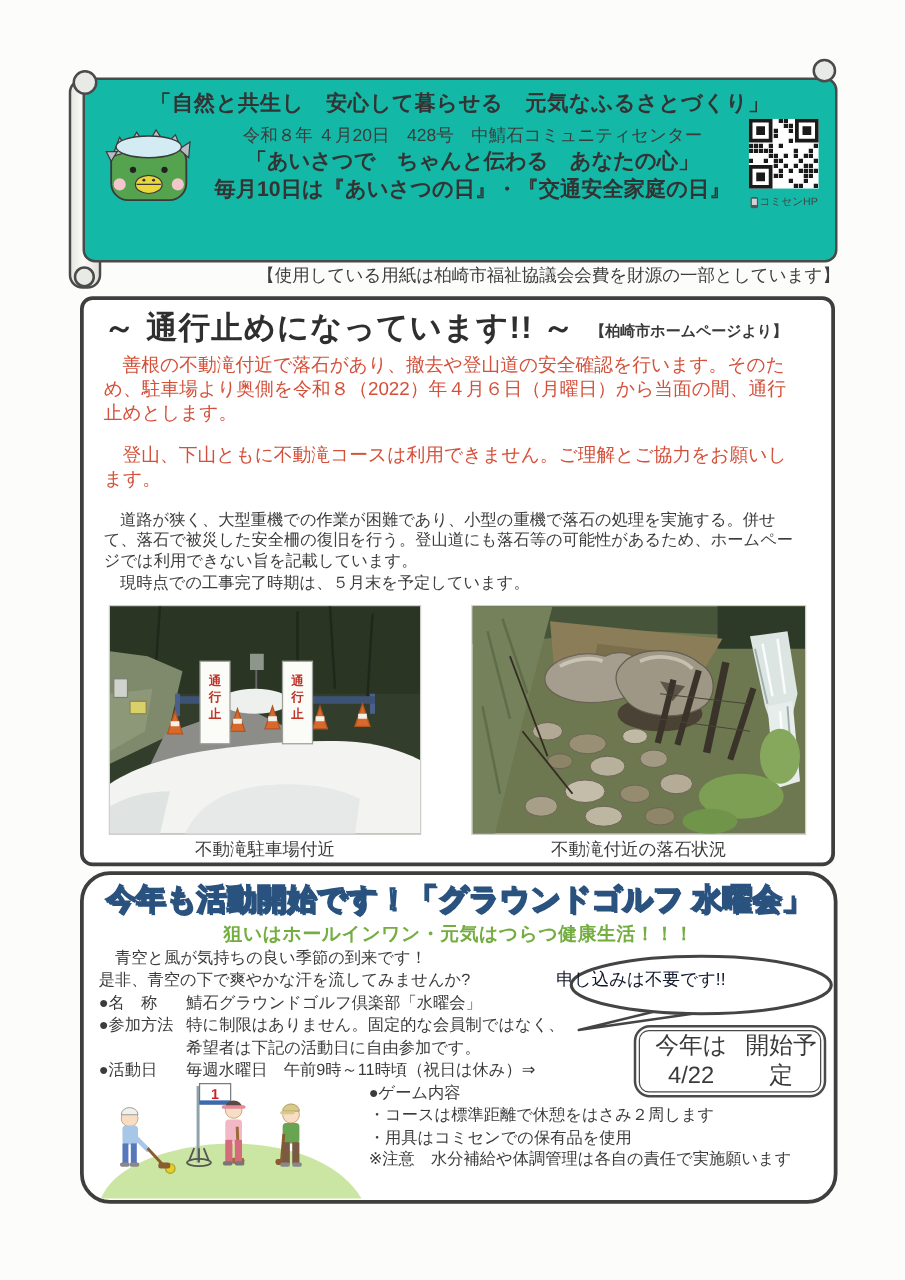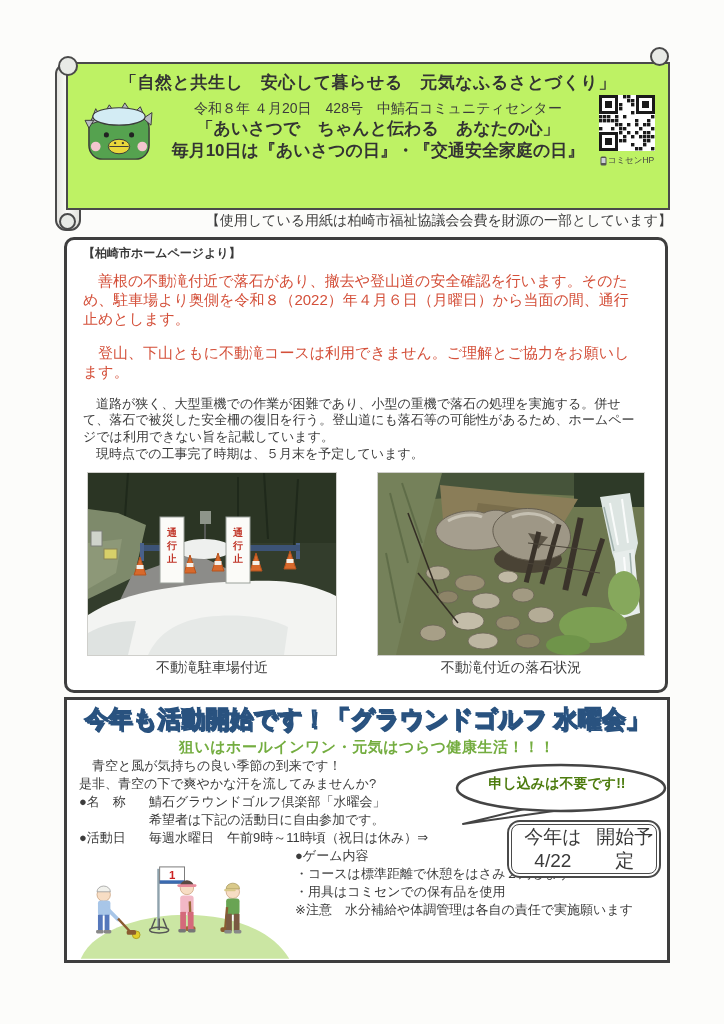--- a/index.html
+++ b/index.html
@@ -1,20 +1,20 @@
 <!DOCTYPE html>
 <html><head>
 <meta charset="utf-8">
 <style>
   html,body{margin:0;padding:0;background:#e9e9e7;}
   #page{position:relative;width:724px;height:1024px;background:#fcfcfa;overflow:hidden;
         font-family:"Liberation Sans","DejaVu Sans",sans-serif;color:#3b3b3b;}
   
-  .banner{position:absolute;left:66px;top:62px;width:604px;height:148px;background:#bef264;
-          border:2.5px solid #4a4a4a;border-radius:0;box-sizing:border-box;}
+  .banner{position:absolute;left:66px;top:62px;width:604px;height:148px;background:#14b8a6;
+          border:2.5px solid #4a4a4a;border-radius:10px;box-sizing:border-box;}
   .rod{position:absolute;left:55px;top:63px;width:22px;height:164px;border:2px solid #4a4a4a;
        border-radius:11px;background:linear-gradient(90deg,#e6e6e2,#fbfbf8 45%,#e2e2dd);}
   .curl{position:absolute;border:2px solid #4a4a4a;border-radius:50%;background:#e8eae6;}
   .curl-tl{left:58px;top:56px;width:16px;height:16px;}
   .curl-bl{left:59px;top:213px;width:13px;height:13px;}
   .curl-tr{left:650px;top:47px;width:15px;height:15px;}
   .slogan{margin-top:7px;text-align:center;font-size:17px;font-weight:bold;letter-spacing:.5px;color:#333;}
   .main-title{text-align:center;font-size:46px;font-weight:bold;letter-spacing:2px;line-height:1.06;color:#2e2e2e;}
   .info-row{display:flex;align-items:center;padding:0 8px;margin-top:1px;justify-content:center;}
   .info-center{flex:1;text-align:center;line-height:1.35;}
@@ -32,30 +32,30 @@
   .red-para{color:#d4503a;font-size:15px;font-weight:500;line-height:1.25;margin:6px 0 0;max-width:560px;}
   .red-para2{margin-top:16px;}
   .blk-para{color:#3c3c3c;font-size:13px;line-height:1.27;margin-top:14px;max-width:560px;}
   .blk-line{color:#3c3c3c;font-size:13px;line-height:1.27;margin-top:1px;}
   .photos{display:flex;justify-content:space-between;margin-top:9px;padding:0 4px;}
   .photo-block{text-align:center;}
   .photo-frame{border:1px solid #cfcfcb;line-height:0;}
   .photo-caption{font-size:14px;margin-top:3px;color:#3c3c3c;}
   
   .blue-box{position:absolute;left:64px;top:697px;width:606px;height:266px;background:#fff;
-            border:3px solid #3e3e3e;border-radius:0;box-sizing:border-box;padding:3px 12px;}
+            border:3px solid #3e3e3e;border-radius:24px;box-sizing:border-box;padding:3px 12px;}
   .gs-title{text-align:center;font-size:24px;font-weight:bold;white-space:nowrap;color:#80b2e0;
             -webkit-text-stroke:1.1px #29527f;text-shadow:1.5px 1.5px 0 #29527f;letter-spacing:0;}
   .gs-subtitle{text-align:center;font-size:15px;font-weight:bold;color:#74ad40;margin-top:3px;letter-spacing:.5px;}
   .gs-line{font-size:13px;line-height:1.38;color:#3c3c3c;}
   .gs-row{display:flex;font-size:13px;line-height:1.38;}
   .gs-label{width:70px;flex-shrink:0;color:#3c3c3c;}
   .game{margin-left:216px;font-size:13px;line-height:1.38;color:#3c3c3c;}
   .bubble{position:absolute;left:378px;top:62px;width:224px;height:74px;}
-  .bubble-text{position:absolute;left:0;top:13px;width:100%;text-align:center;font-size:14px;font-weight:bold;color:#4d7c0f;}
+  .bubble-text{position:absolute;left:0;top:13px;width:100%;font-size:14px;font-weight:normal;color:#0f172a;}
   .start-box{position:absolute;left:440px;top:120px;width:154px;height:58px;border:2.5px solid #4a4a4a;
              border-radius:13px;padding:2px;box-sizing:border-box;background:#fff;}
   .start-inner{border:1.5px solid #4a4a4a;border-radius:8px;height:100%;box-sizing:border-box;
                display:flex;flex-direction:row;justify-content:center;text-align:center;
                font-size:19px;line-height:1.25;color:#3a3a3a;}
   .illus{position:absolute;left:8px;top:158px;}
 </style>
 </head>
 <body>
 
@@ -174,20 +174,21 @@
       </div>
     </div>
   </div>
   <div class="curl curl-tl"></div>
   <div class="curl curl-bl"></div>
   <div class="curl curl-tr"></div>
   <div class="paper-note">【使用している用紙は柏崎市福祉協議会会費を財源の一部としています】</div>
 
   <div class="red-box">
     <div class="rb-head">
+      <span class="rb-title">～ 通行止めになっています!! ～</span>
       <span class="rb-source">【柏崎市ホームページより】</span>
     </div>
     <div class="red-para">　善根の不動滝付近で落石があり、撤去や登山道の安全確認を行います。そのため、駐車場より奥側を令和８（2022）年４月６日（月曜日）から当面の間、通行止めとします。</div>
     <div class="red-para red-para2">　登山、下山ともに不動滝コースは利用できません。ご理解とご協力をお願いします。</div>
     <div class="blk-para">　道路が狭く、大型重機での作業が困難であり、小型の重機で落石の処理を実施する。併せて、落石で被災した安全柵の復旧を行う。登山道にも落石等の可能性があるため、ホームページでは利用できない旨を記載しています。</div>
     <div class="blk-line">　現時点での工事完了時期は、５月末を予定しています。</div>
 
     <div class="photos">
       <div class="photo-block">
         <div class="photo-frame">
@@ -314,20 +315,24 @@
   <div class="blue-box">
     <div class="gs-title">今年も活動開始です！「グラウンドゴルフ 水曜会」</div>
     <div class="gs-subtitle">狙いはホールインワン・元気はつらつ健康生活！！！</div>
     <div class="gs-line">　青空と風が気持ちの良い季節の到来です！</div>
     <div class="gs-line">是非、青空の下で爽やかな汗を流してみませんか?</div>
     <div class="gs-row">
       <span class="gs-label">●名　称</span>
       <span>鯖石グラウンドゴルフ倶楽部「水曜会」</span>
     </div>
     <div class="gs-row">
+      <span class="gs-label">●参加方法</span>
+      <span>特に制限はありません。固定的な会員制ではなく、</span>
+    </div>
+    <div class="gs-row">
       <span class="gs-label"></span>
       <span>希望者は下記の活動日に自由参加です。</span>
     </div>
     <div class="gs-row">
       <span class="gs-label">●活動日</span>
       <span>毎週水曜日　午前9時～11時頃（祝日は休み）⇒</span>
     </div>
     <div class="game">
       <div>●ゲーム内容</div>
       <div>・コースは標準距離で休憩をはさみ２周します</div>

